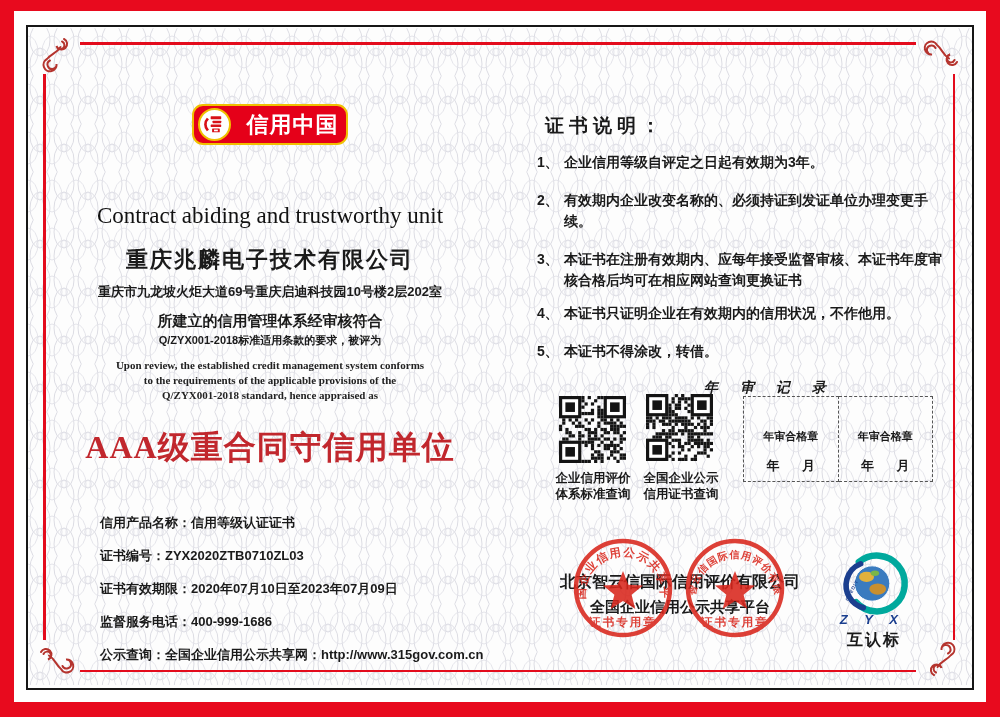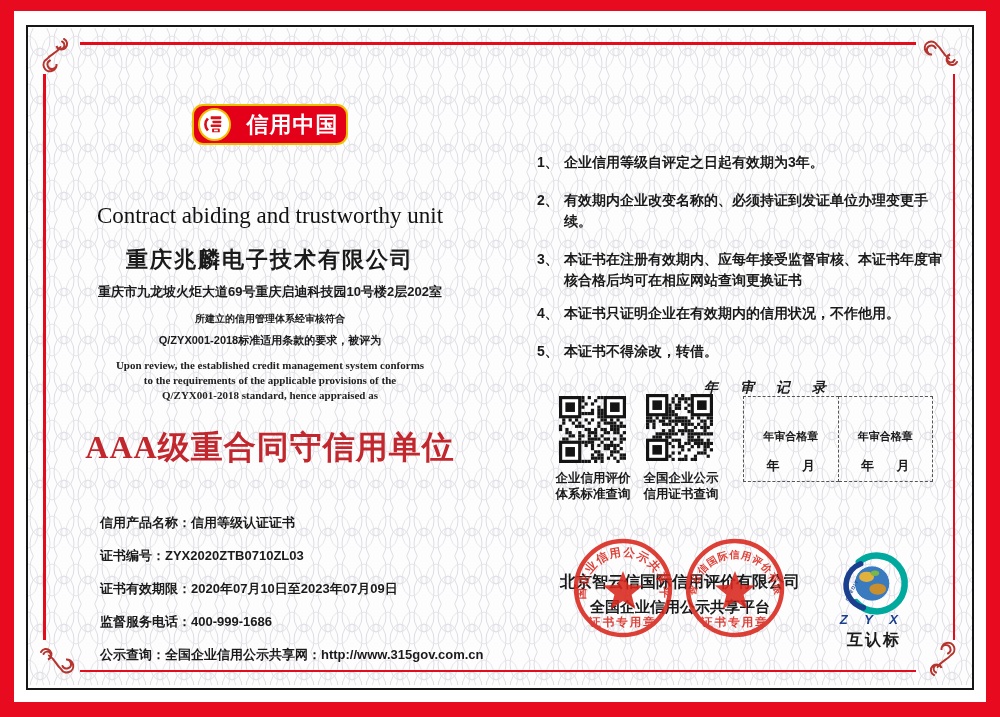--- a/index.html
+++ b/index.html
@@ -37,21 +37,21 @@
 
   .main-title { position:absolute; left:50px; top:155px; width:440px; text-align:center;
            font-size:40px; font-weight:700; letter-spacing:5px; color:#111; }
   .main-title-en { position:absolute; left:50px; top:203px; width:440px; text-align:center;
            font-family:"Liberation Serif", serif; font-size:23px; color:#111; }
   .company { position:absolute; left:50px; top:245px; width:440px; text-align:center;
            font-size:22px; font-weight:700; letter-spacing:2px; }
   .address { position:absolute; left:30px; top:283px; width:480px; text-align:center;
            font-size:13px; font-weight:700; }
   .conform1 { position:absolute; left:50px; top:312px; width:440px; text-align:center;
-           font-size:10px; font-weight:700; }
+           font-size:15px; font-weight:700; }
   .conform2 { position:absolute; left:50px; top:333px; width:440px; text-align:center;
            font-size:11px; font-weight:700; }
   .conform-en { position:absolute; left:50px; top:358px; width:440px; text-align:center;
            font-family:"Liberation Serif", serif; font-size:11px; line-height:15px; color:#222; font-weight:600; }
   .award { position:absolute; left:40px; top:426px; width:460px; text-align:center;
            font-size:32px; font-weight:700; letter-spacing:1px; color:#c1272d; }
 
   .fields { position:absolute; left:100px; top:514px; width:400px; }
   .field-row { font-size:13px; font-weight:700; margin-bottom:15px; white-space:nowrap; }
   .field-row:nth-child(5) { margin-top:6px; }
@@ -183,20 +183,21 @@
         <span>证书有效期限：</span><span>2020年07月10日至2023年07月09日</span>
       </div>
       <div class="field-row">
         <span>监督服务电话：</span><span>400-999-1686</span>
       </div>
       <div class="field-row">
         <span>公示查询：</span><span>全国企业信用公示共享网：http://www.315gov.com.cn</span>
       </div>
     </div>
 
+    <div class="instr-title">证书说明：</div>
     <div class="instructions">
       <div class="instr-item">
         <span class="instr-num">1、</span>
         <span class="instr-text">企业信用等级自评定之日起有效期为3年。</span>
       </div>
       <div class="instr-item">
         <span class="instr-num">2、</span>
         <span class="instr-text">有效期内企业改变名称的、必须持证到发证单位办理变更手续。</span>
       </div>
       <div class="instr-item">

